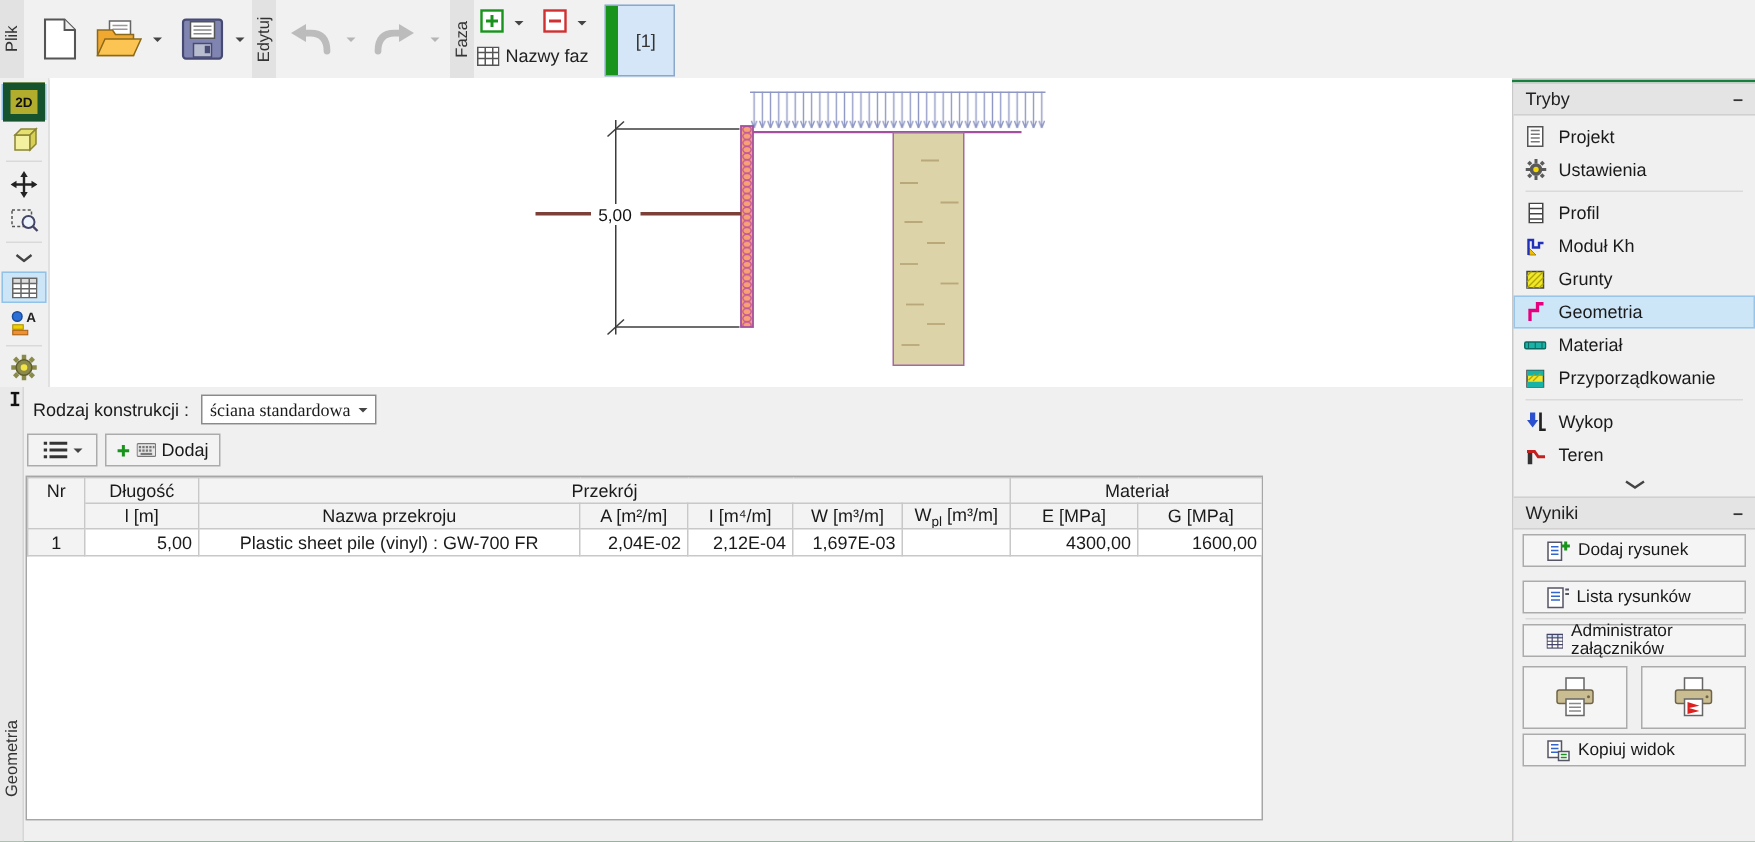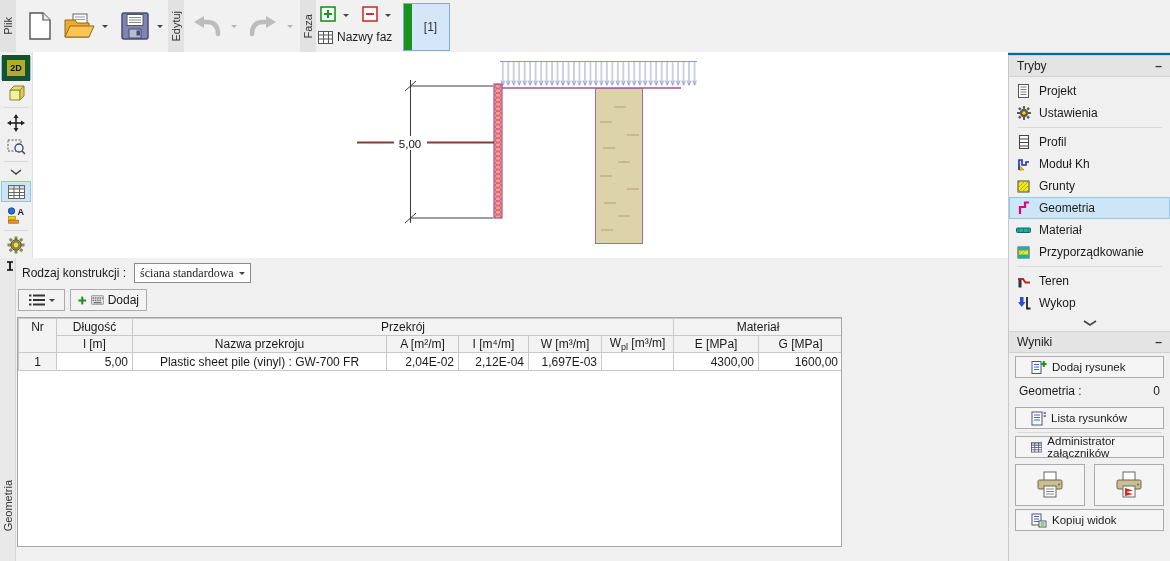--- a/index.html
+++ b/index.html
@@ -1,17 +1,17 @@
 <!DOCTYPE html>
 <html><head>
 <meta charset="utf-8">
 <style>
   html,body{margin:0;padding:0;}
   body{width:1170px;height:561px;overflow:hidden;font-family:"Liberation Sans","DejaVu Sans",sans-serif;font-size:12px;color:#1a1a1a;background:#f0f0f0;}
-  #app{position:relative;width:1170px;height:561px;background:#0369a1;}
+  #app{position:relative;width:1170px;height:561px;background:#15803d;}
 
   
   #toolbar{position:absolute;left:0;top:0;width:1170px;height:52px;background:#f1f1f1;border-bottom:1px solid #d4d4d4;}
   .vstrip{position:absolute;top:0;width:16px;height:52px;background:#e2e2e2;display:flex;align-items:center;justify-content:center;}
   .vtext{writing-mode:vertical-rl;transform:rotate(180deg);font-size:11px;color:#333;white-space:nowrap;}
   .tbtn{position:absolute;display:flex;align-items:center;justify-content:center;}
   .caret{width:0;height:0;border:3.5px solid transparent;border-top-color:#444;margin-top:3px;}
   .caret.dis{border-top-color:#b5b5b5;}
   #phase-tab{position:absolute;left:403px;top:3px;width:45px;height:46px;border:1px solid #8ca8c8;background:#d4e6f8;display:flex;}
   #phase-tab .stripe{width:8px;height:100%;background:#18941c;}
@@ -508,34 +508,34 @@
             <line x1="2" y1="7.5" x2="6" y2="3.5" stroke="#b0a400" stroke-width="0.8"></line>
             <line x1="5" y1="8" x2="10" y2="3" stroke="#b0a400" stroke-width="0.8"></line>
           </svg>
       </span>
       <span>Przyporządkowanie</span>
     </div>
     <div class="msep"></div>
     <div class="m-item">
       <span class="mi">
         <svg width="14" height="14" viewBox="0 0 14 14">
+            <polygon points="3,1 6.5,1 6.5,6 8.5,6 4.75,11 1,6 3,6" fill="#2a50d0"></polygon>
+            <path d="M10,1 L10,12.5 L13.5,12.5" fill="none" stroke="#222" stroke-width="1.8"></path>
+          </svg>
+      </span>
+      <span>Wykop</span>
+    </div>
+    <div class="m-item">
+      <span class="mi">
+        <svg width="14" height="14" viewBox="0 0 14 14">
             <rect x="1.5" y="6" width="3" height="7.5" fill="#333"></rect>
             <path d="M1,5 H6 L8.5,8.5 H13" fill="none" stroke="#c42020" stroke-width="2"></path>
           </svg>
       </span>
       <span>Teren</span>
-    </div>
-    <div class="m-item">
-      <span class="mi">
-        <svg width="14" height="14" viewBox="0 0 14 14">
-            <polygon points="3,1 6.5,1 6.5,6 8.5,6 4.75,11 1,6 3,6" fill="#2a50d0"></polygon>
-            <path d="M10,1 L10,12.5 L13.5,12.5" fill="none" stroke="#222" stroke-width="1.8"></path>
-          </svg>
-      </span>
-      <span>Wykop</span>
     </div>
     <div class="chevrow">
       <svg width="14" height="6" viewBox="0 0 14 6">
           <polyline points="1,1 7,5 13,1" fill="none" stroke="#444" stroke-width="1.6"></polyline>
         </svg>
     </div>
 
     <div class="mhdr">
       <span>Wyniki</span>
       <span class="min">–</span>
@@ -546,24 +546,20 @@
         <rect x="1" y="1.5" width="9" height="12" fill="#fff" stroke="#556"></rect>
         <line x1="3" y1="4.5" x2="8" y2="4.5" stroke="#3366cc"></line>
           <line x1="3" y1="7" x2="8" y2="7" stroke="#3366cc"></line>
           <line x1="3" y1="9.5" x2="8" y2="9.5" stroke="#3366cc"></line>
         <line x1="12.8" y1="1" x2="12.8" y2="7" stroke="#18941c" stroke-width="2"></line>
           <line x1="10" y1="4" x2="15.6" y2="4" stroke="#18941c" stroke-width="2"></line>
       </svg>
       <span>Dodaj rysunek</span>
     </div>
 
-    <div class="counter">
-      <span>Geometria :</span>
-      <span>0</span>
-    </div>
     <div class="spacer3"></div>
 
     <div class="sbtn">
       <svg width="15" height="15" viewBox="0 0 15 15">
         <rect x="1" y="1" width="10" height="13" fill="#fff" stroke="#556"></rect>
         <line x1="3" y1="4" x2="9" y2="4" stroke="#3366cc"></line>
           <line x1="3" y1="6.5" x2="9" y2="6.5" stroke="#3366cc"></line>
           <line x1="3" y1="9" x2="9" y2="9" stroke="#3366cc"></line>
         <line x1="12.5" y1="2" x2="15" y2="2" stroke="#556" stroke-width="1.4"></line>
           <line x1="12.5" y1="5" x2="15" y2="5" stroke="#556" stroke-width="1.4"></line>

